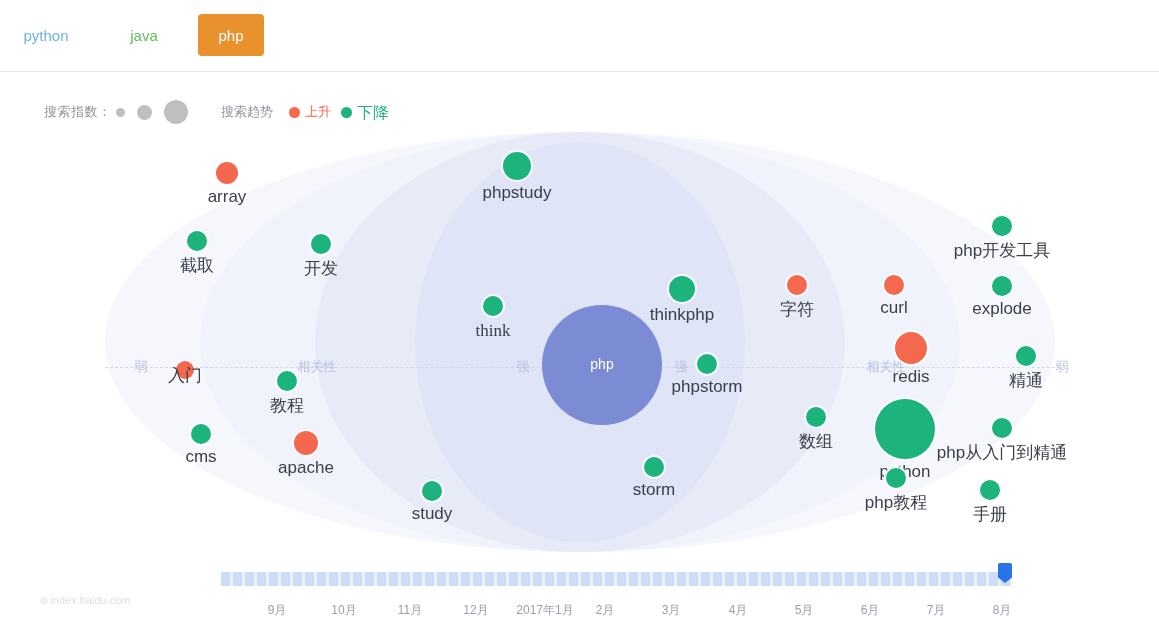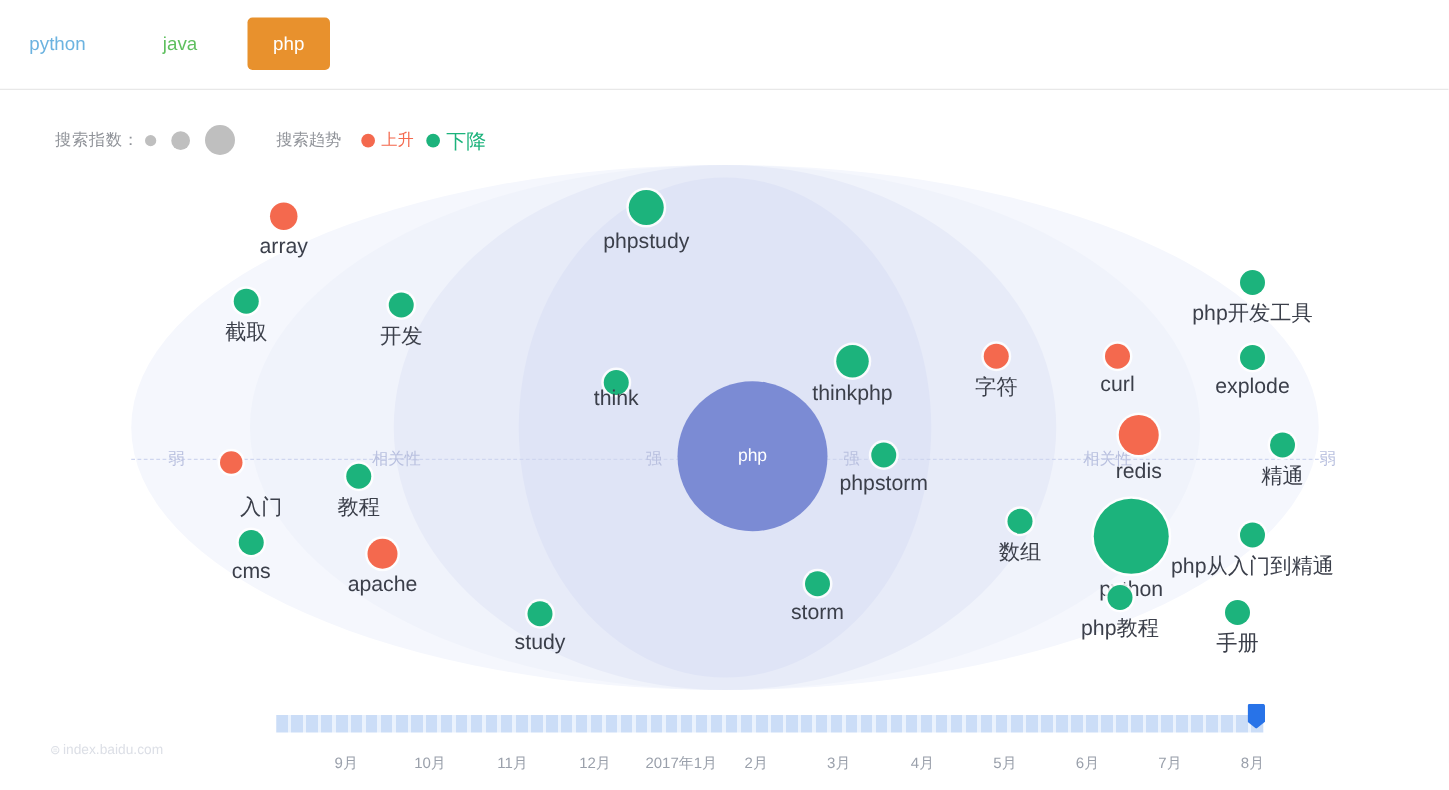--- a/index.html
+++ b/index.html
@@ -174,23 +174,23 @@
       <div class="blabel" style="left: 1002px; transform: translateX(-50%); top: 107px;">php开发工具</div>
       <div class="bubble down" style="width: 26px; height: 26px; left: 669px; top: 144px; box-shadow: rgba(255, 255, 255, 0.85) 0px 0px 0px 2px;"></div>
       <div class="blabel" style="left: 682px; transform: translateX(-50%); top: 173px;">thinkphp</div>
       <div class="bubble up" style="width: 20px; height: 20px; left: 787px; top: 143px; box-shadow: rgba(255, 255, 255, 0.85) 0px 0px 0px 2px;"></div>
       <div class="blabel" style="left: 797px; transform: translateX(-50%); top: 166px;">字符</div>
       <div class="bubble up" style="width: 20px; height: 20px; left: 884px; top: 143px; box-shadow: rgba(255, 255, 255, 0.85) 0px 0px 0px 2px;"></div>
       <div class="blabel" style="left: 894px; transform: translateX(-50%); top: 166px;">curl</div>
       <div class="bubble down" style="width: 20px; height: 20px; left: 992px; top: 144px; box-shadow: rgba(255, 255, 255, 0.85) 0px 0px 0px 2px;"></div>
       <div class="blabel" style="left: 1002px; transform: translateX(-50%); top: 167px;">explode</div>
       <div class="bubble down" style="width: 20px; height: 20px; left: 483px; top: 164px; box-shadow: rgba(255, 255, 255, 0.85) 0px 0px 0px 2px;"></div>
-      <div class="blabel" style="left: 493px; transform: translateX(-50%); top: 177px;">think</div>
+      <div class="blabel" style="left: 493px; transform: translateX(-50%); top: 189px; font-family: Liberation Serif, serif;">think</div>
       <div class="bubble up" style="width: 18px; height: 18px; left: 176px; top: 229px; box-shadow: rgba(255, 255, 255, 0.85) 0px 0px 0px 2px;"></div>
-      <div class="blabel" style="left: 185px; transform: translateX(-50%); top: 262px; margin-left: 24px;">入门</div>
+      <div class="blabel" style="left: 185px; transform: translateX(-50%); top: 232px;">入门</div>
       <div class="bubble down" style="width: 20px; height: 20px; left: 277px; top: 239px; box-shadow: rgba(255, 255, 255, 0.85) 0px 0px 0px 2px;"></div>
       <div class="blabel" style="left: 287px; transform: translateX(-50%); top: 262px;">教程</div>
       <div class="bubble down" style="width: 20px; height: 20px; left: 697px; top: 222px; box-shadow: rgba(255, 255, 255, 0.85) 0px 0px 0px 2px;"></div>
       <div class="blabel" style="left: 707px; transform: translateX(-50%); top: 245px;">phpstorm</div>
       <div class="bubble up" style="width: 32px; height: 32px; left: 895px; top: 200px; box-shadow: rgba(255, 255, 255, 0.85) 0px 0px 0px 2px;"></div>
       <div class="blabel" style="left: 911px; transform: translateX(-50%); top: 235px;">redis</div>
       <div class="bubble down" style="width: 20px; height: 20px; left: 1016px; top: 214px; box-shadow: rgba(255, 255, 255, 0.85) 0px 0px 0px 2px;"></div>
       <div class="blabel" style="left: 1026px; transform: translateX(-50%); top: 237px;">精通</div>
       <div class="bubble down" style="width: 20px; height: 20px; left: 191px; top: 292px; box-shadow: rgba(255, 255, 255, 0.85) 0px 0px 0px 2px;"></div>
       <div class="blabel" style="left: 201px; transform: translateX(-50%); top: 315px;">cms</div>

